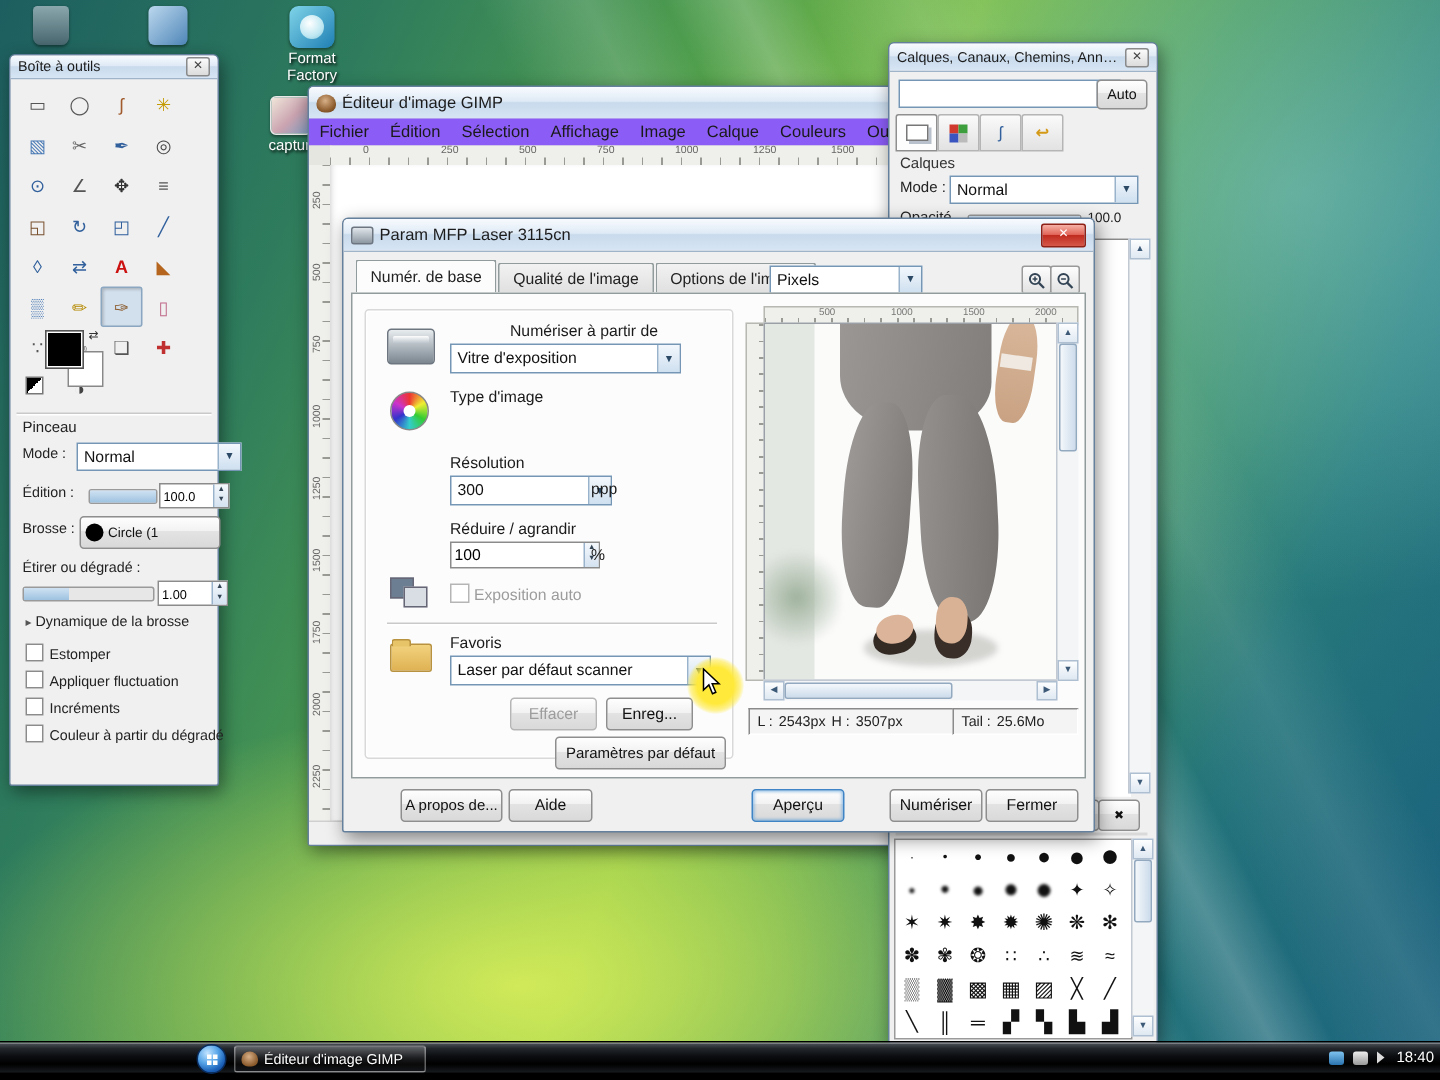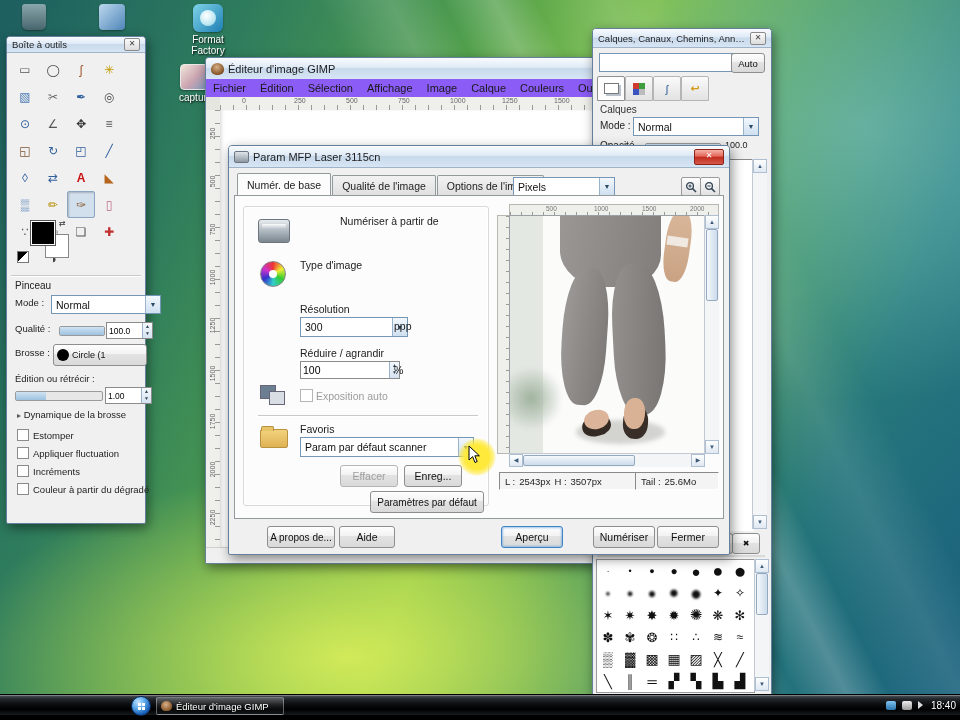--- a/index.html
+++ b/index.html
@@ -507,38 +507,38 @@
     <div id="optTitle">Pinceau</div>
 
     <div class="trow" style="top:258px;">
       <span class="lab">Mode :</span>
       <div class="combo" style="position:absolute;left:44px;top:0;width:88px;">
         <span>Normal</span>
           <span class="carw">▼</span>
       </div>
     </div>
     <div class="trow" style="top:284px;">
-      <span class="lab">Qualité :</span>
+      <span class="lab">Édition :</span>
       <div class="groove" style="left:52px;top:5px;width:44px;">
           <div class="fill" style="width:100%"></div>
         </div>
       <div class="spin" style="left:99px;top:1px;width:33px;">
           <span>100.0</span>
           <i>▲<br>▼</i>
         </div>
     </div>
     <div class="trow" style="top:308px;text-decoration:underline;">
       <span class="lab">Brosse :</span>
       <div class="pbtn" style="left:46px;top:-1px;width:86px;height:20px;justify-content:flex-start;padding:0 3px;gap:3px;overflow:hidden;">
         <span style="width:12px;height:12px;border-radius:50%;background:#000;flex:none;"></span>
         <span style="font-size:9px;white-space:nowrap;">Circle (1</span>
       </div>
     </div>
     <div class="trow" style="top:334px;">
-      <span class="lab">Édition ou rétrécir :</span>
+      <span class="lab">Étirer ou dégradé :</span>
     </div>
     <div class="trow" style="top:349px;">
       <div class="groove" style="left:8px;top:5px;width:86px;">
           <div class="fill" style="width:35%"></div>
         </div>
       <div class="spin" style="left:98px;top:1px;width:33px;">
           <span>1.00</span>
           <i>▲<br>▼</i>
         </div>
     </div>
@@ -583,20 +583,24 @@
           <circle cx="5" cy="5" r="3.4" fill="none" stroke="#345" stroke-width="1.3"></circle>
           <line x1="7.6" y1="7.6" x2="11" y2="11" stroke="#345" stroke-width="1.5"></line>
           <line x1="3.4" y1="5" x2="6.6" y2="5" stroke="#345" stroke-width="1"></line>
         </svg>
     </div>
 
     <div id="tabpage">
       <div id="grpbox">
         <div id="scn-ic"></div>
         <span class="drow-lab" style="left:56px;top:8px;padding-left:40px;">Numériser à partir de</span>
+        <div class="combo dcombo" style="left:56px;top:22px;width:132px;">
+          <span>Vitre d'exposition</span>
+            <span class="carw">▼</span>
+          </div>
 
         <div id="cw-ic"></div>
         <span class="drow-lab" style="left:56px;top:52px;">Type d'image</span>
 
         <span class="drow-lab" style="left:56px;top:96px;">Résolution</span>
         <div class="combo dcombo" style="left:56px;top:110px;width:86px;">
           <span>300</span>
             <span class="carw">▼</span>
           </div>
         <span class="drow-lab" style="left:150px;top:113px;">ppp</span>
@@ -614,21 +618,21 @@
           </div>
         <span class="drow-lab dis-lab" style="left:56px;top:182px;">
           <span class="cb" style="border-color:#b5b5b5;"></span>
           <span>Exposition auto</span></span>
 
         <div class="hr" style="left:14px;right:10px;top:208px;position:absolute;"></div>
 
         <div id="fav-ic"></div>
         <span class="drow-lab" style="left:56px;top:216px;">Favoris</span>
         <div class="combo dcombo" style="left:56px;top:230px;width:152px;">
-          <span>Param par défaut scanner</span>
+          <span>Laser par défaut scanner</span>
             <span class="carw">▼</span>
           </div>
 
         <div class="pbtn dis" style="left:96px;top:258px;width:56px;">Effacer</div>
         <div class="pbtn" style="left:160px;top:258px;width:56px;">Enreg...</div>
         <div class="pbtn" style="left:126px;top:284px;width:112px;font-size:10px;">Paramètres par défaut</div>
       </div>
 
       <div id="prev">
         <div id="prevHr">

